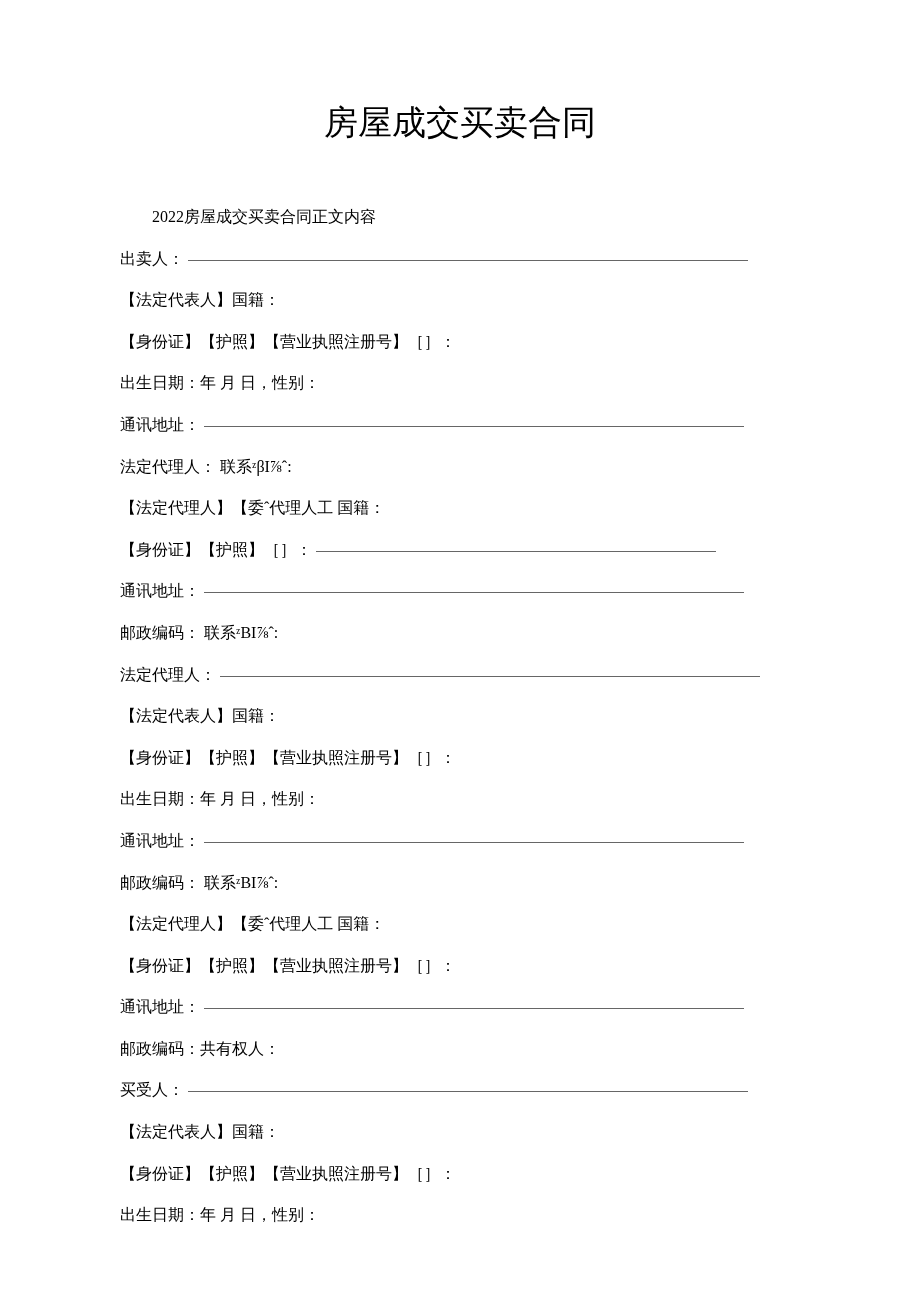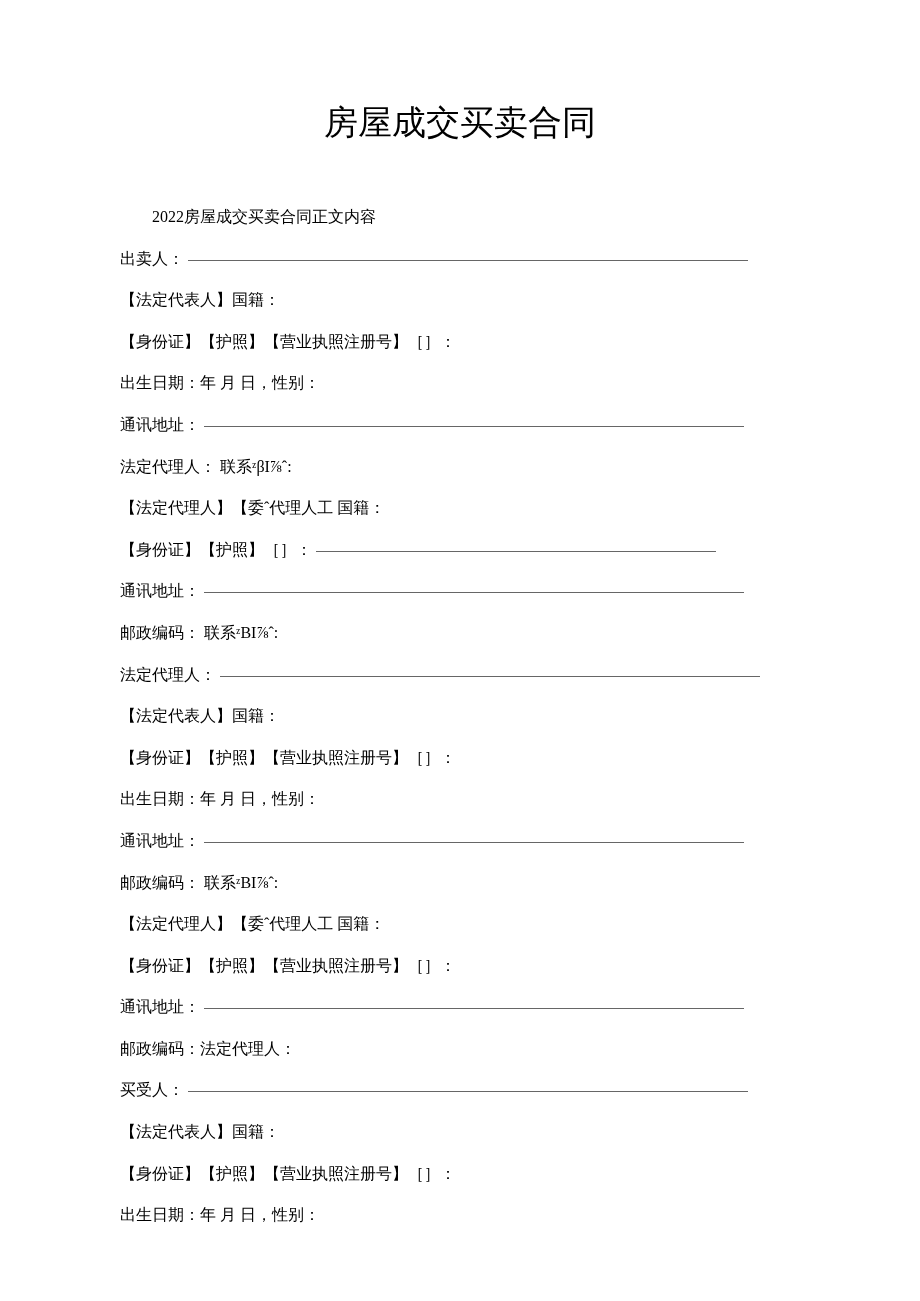--- a/index.html
+++ b/index.html
@@ -113,21 +113,21 @@
 
 <div class="line">【法定代理人】【委ˆ代理人工 国籍：</div>
 
 <div class="line">【身份证】【护照】【营业执照注册号】［］：</div>
 
 <div class="line">
   <span class="label">通讯地址：</span>
   <span class="underline u-med"></span>
 </div>
 
-<div class="line">邮政编码：法定代理人：</div>
+<div class="line">邮政编码：共有权人：</div>
 
 <div class="line">
   <span class="label">买受人：</span>
   <span class="underline u-long"></span>
 </div>
 
 <div class="line">【法定代表人】国籍：</div>
 
 <div class="line">【身份证】【护照】【营业执照注册号】［］：</div>
 

